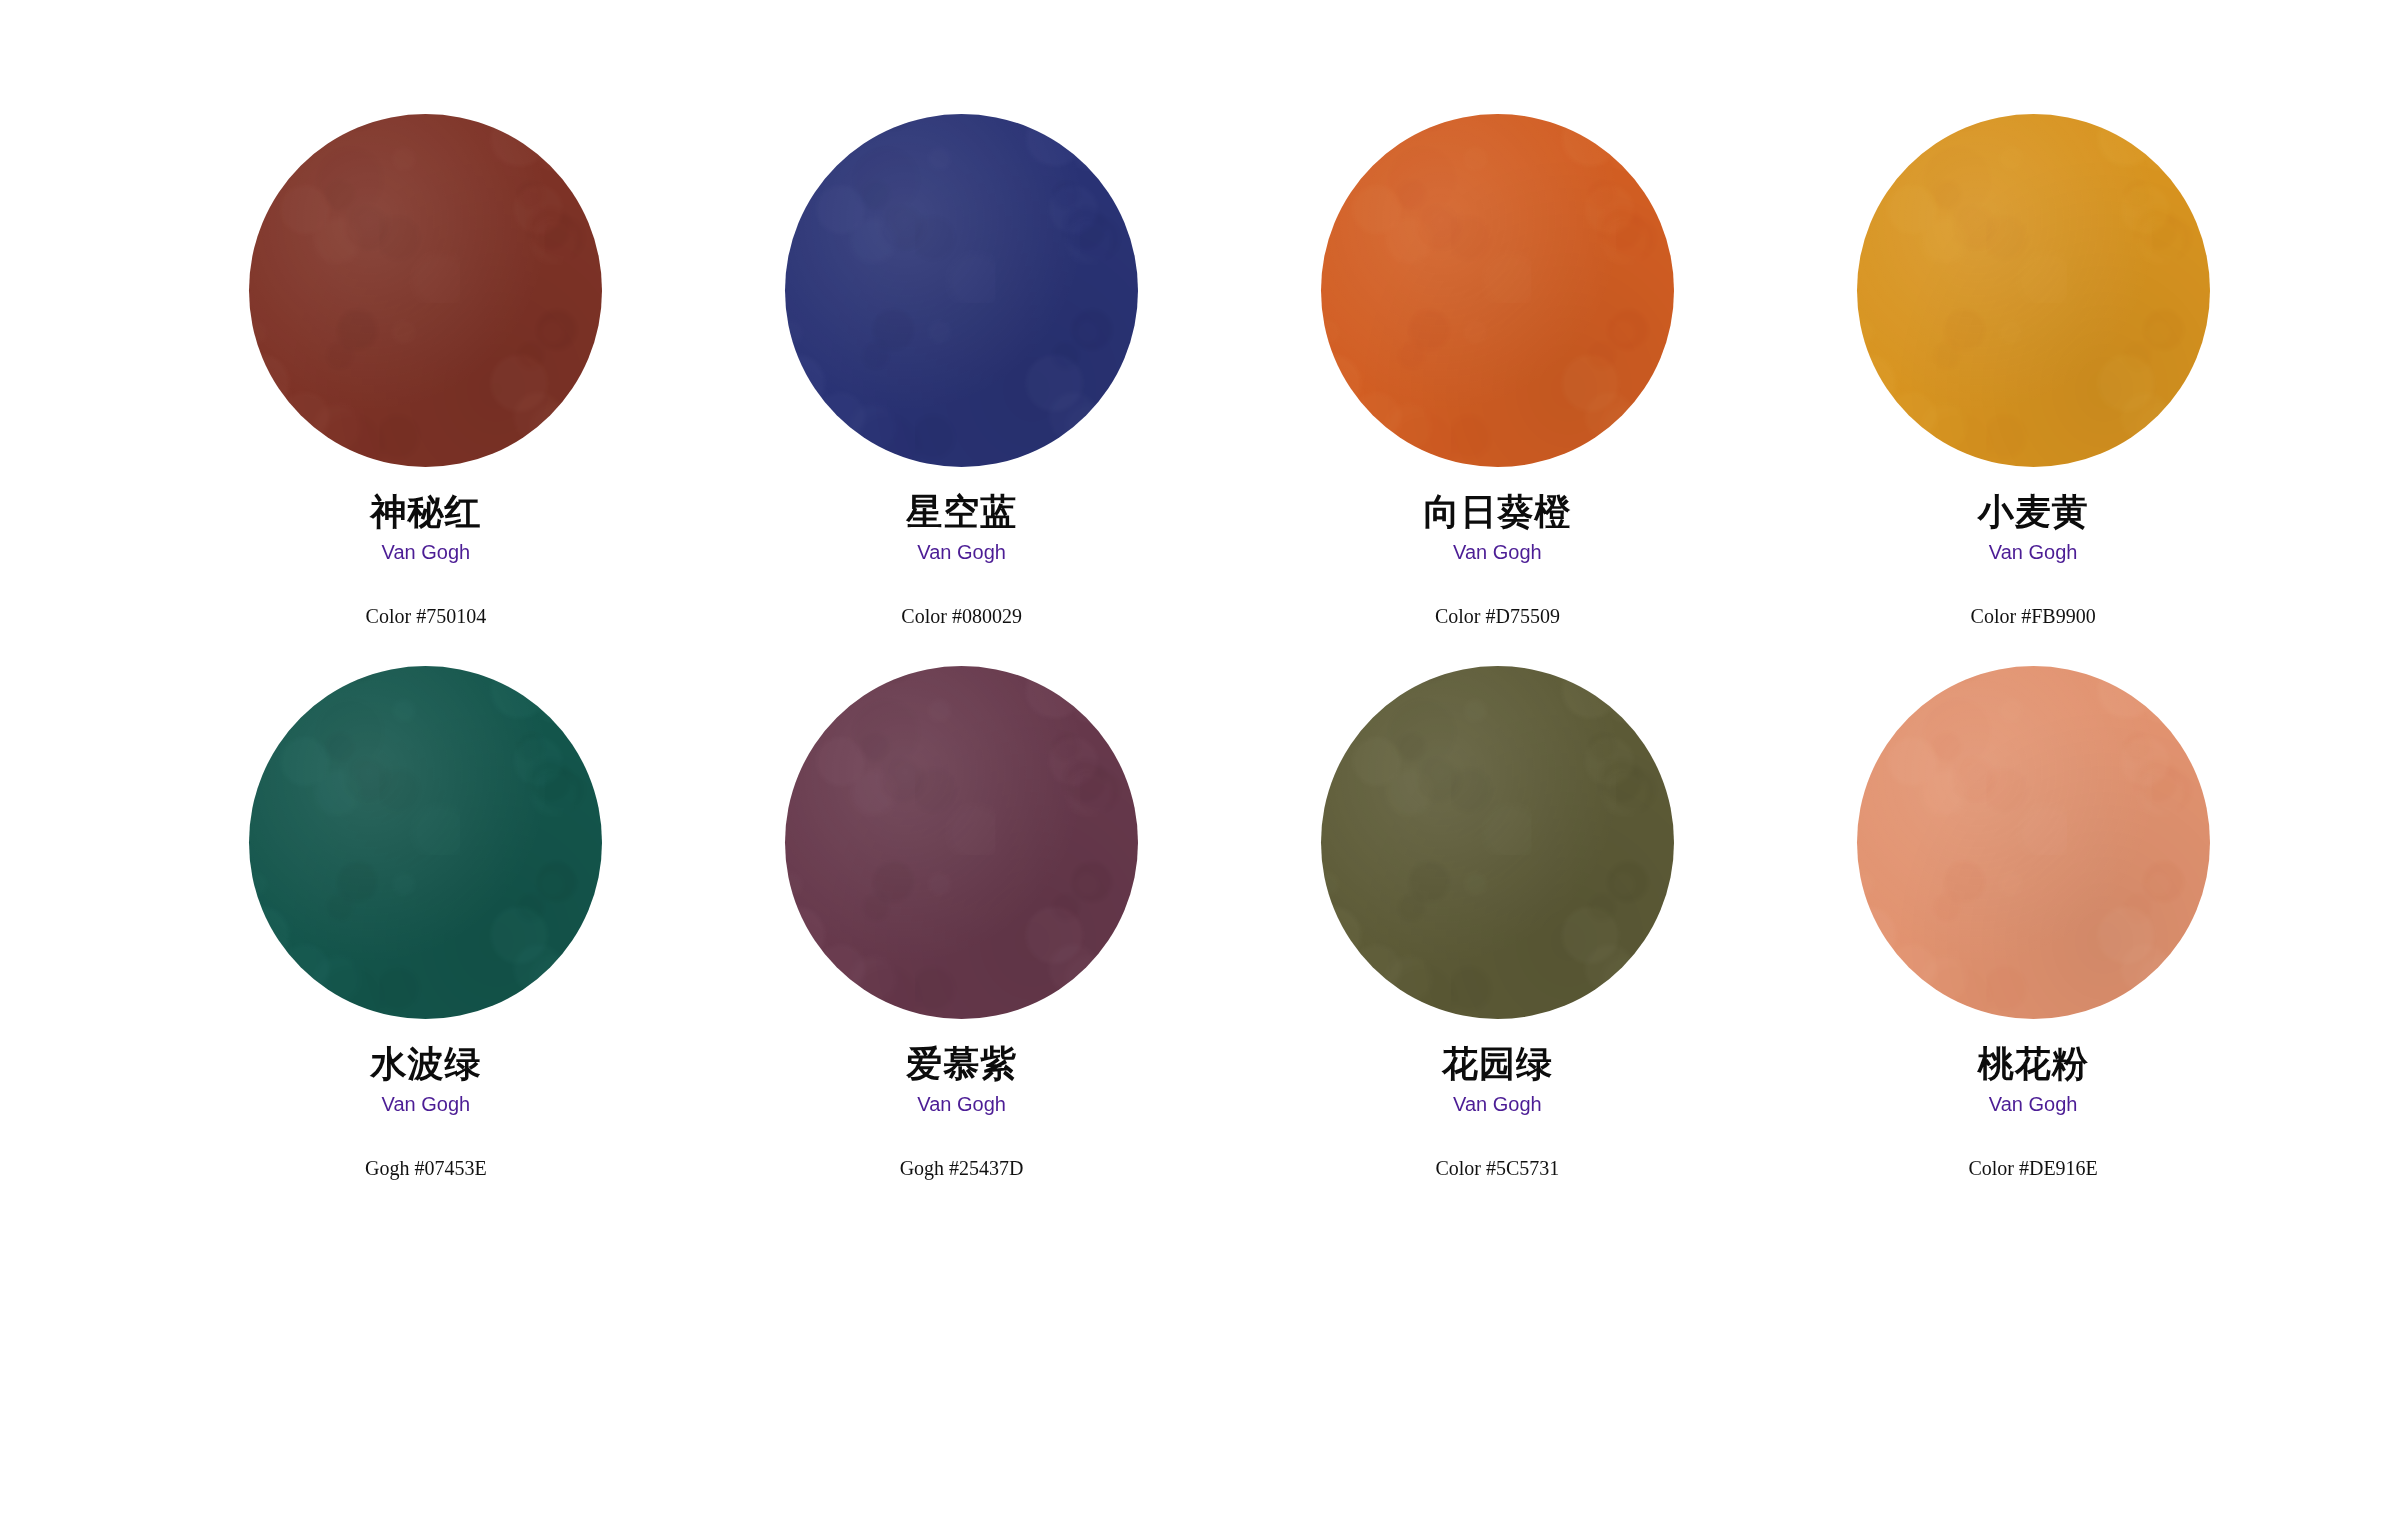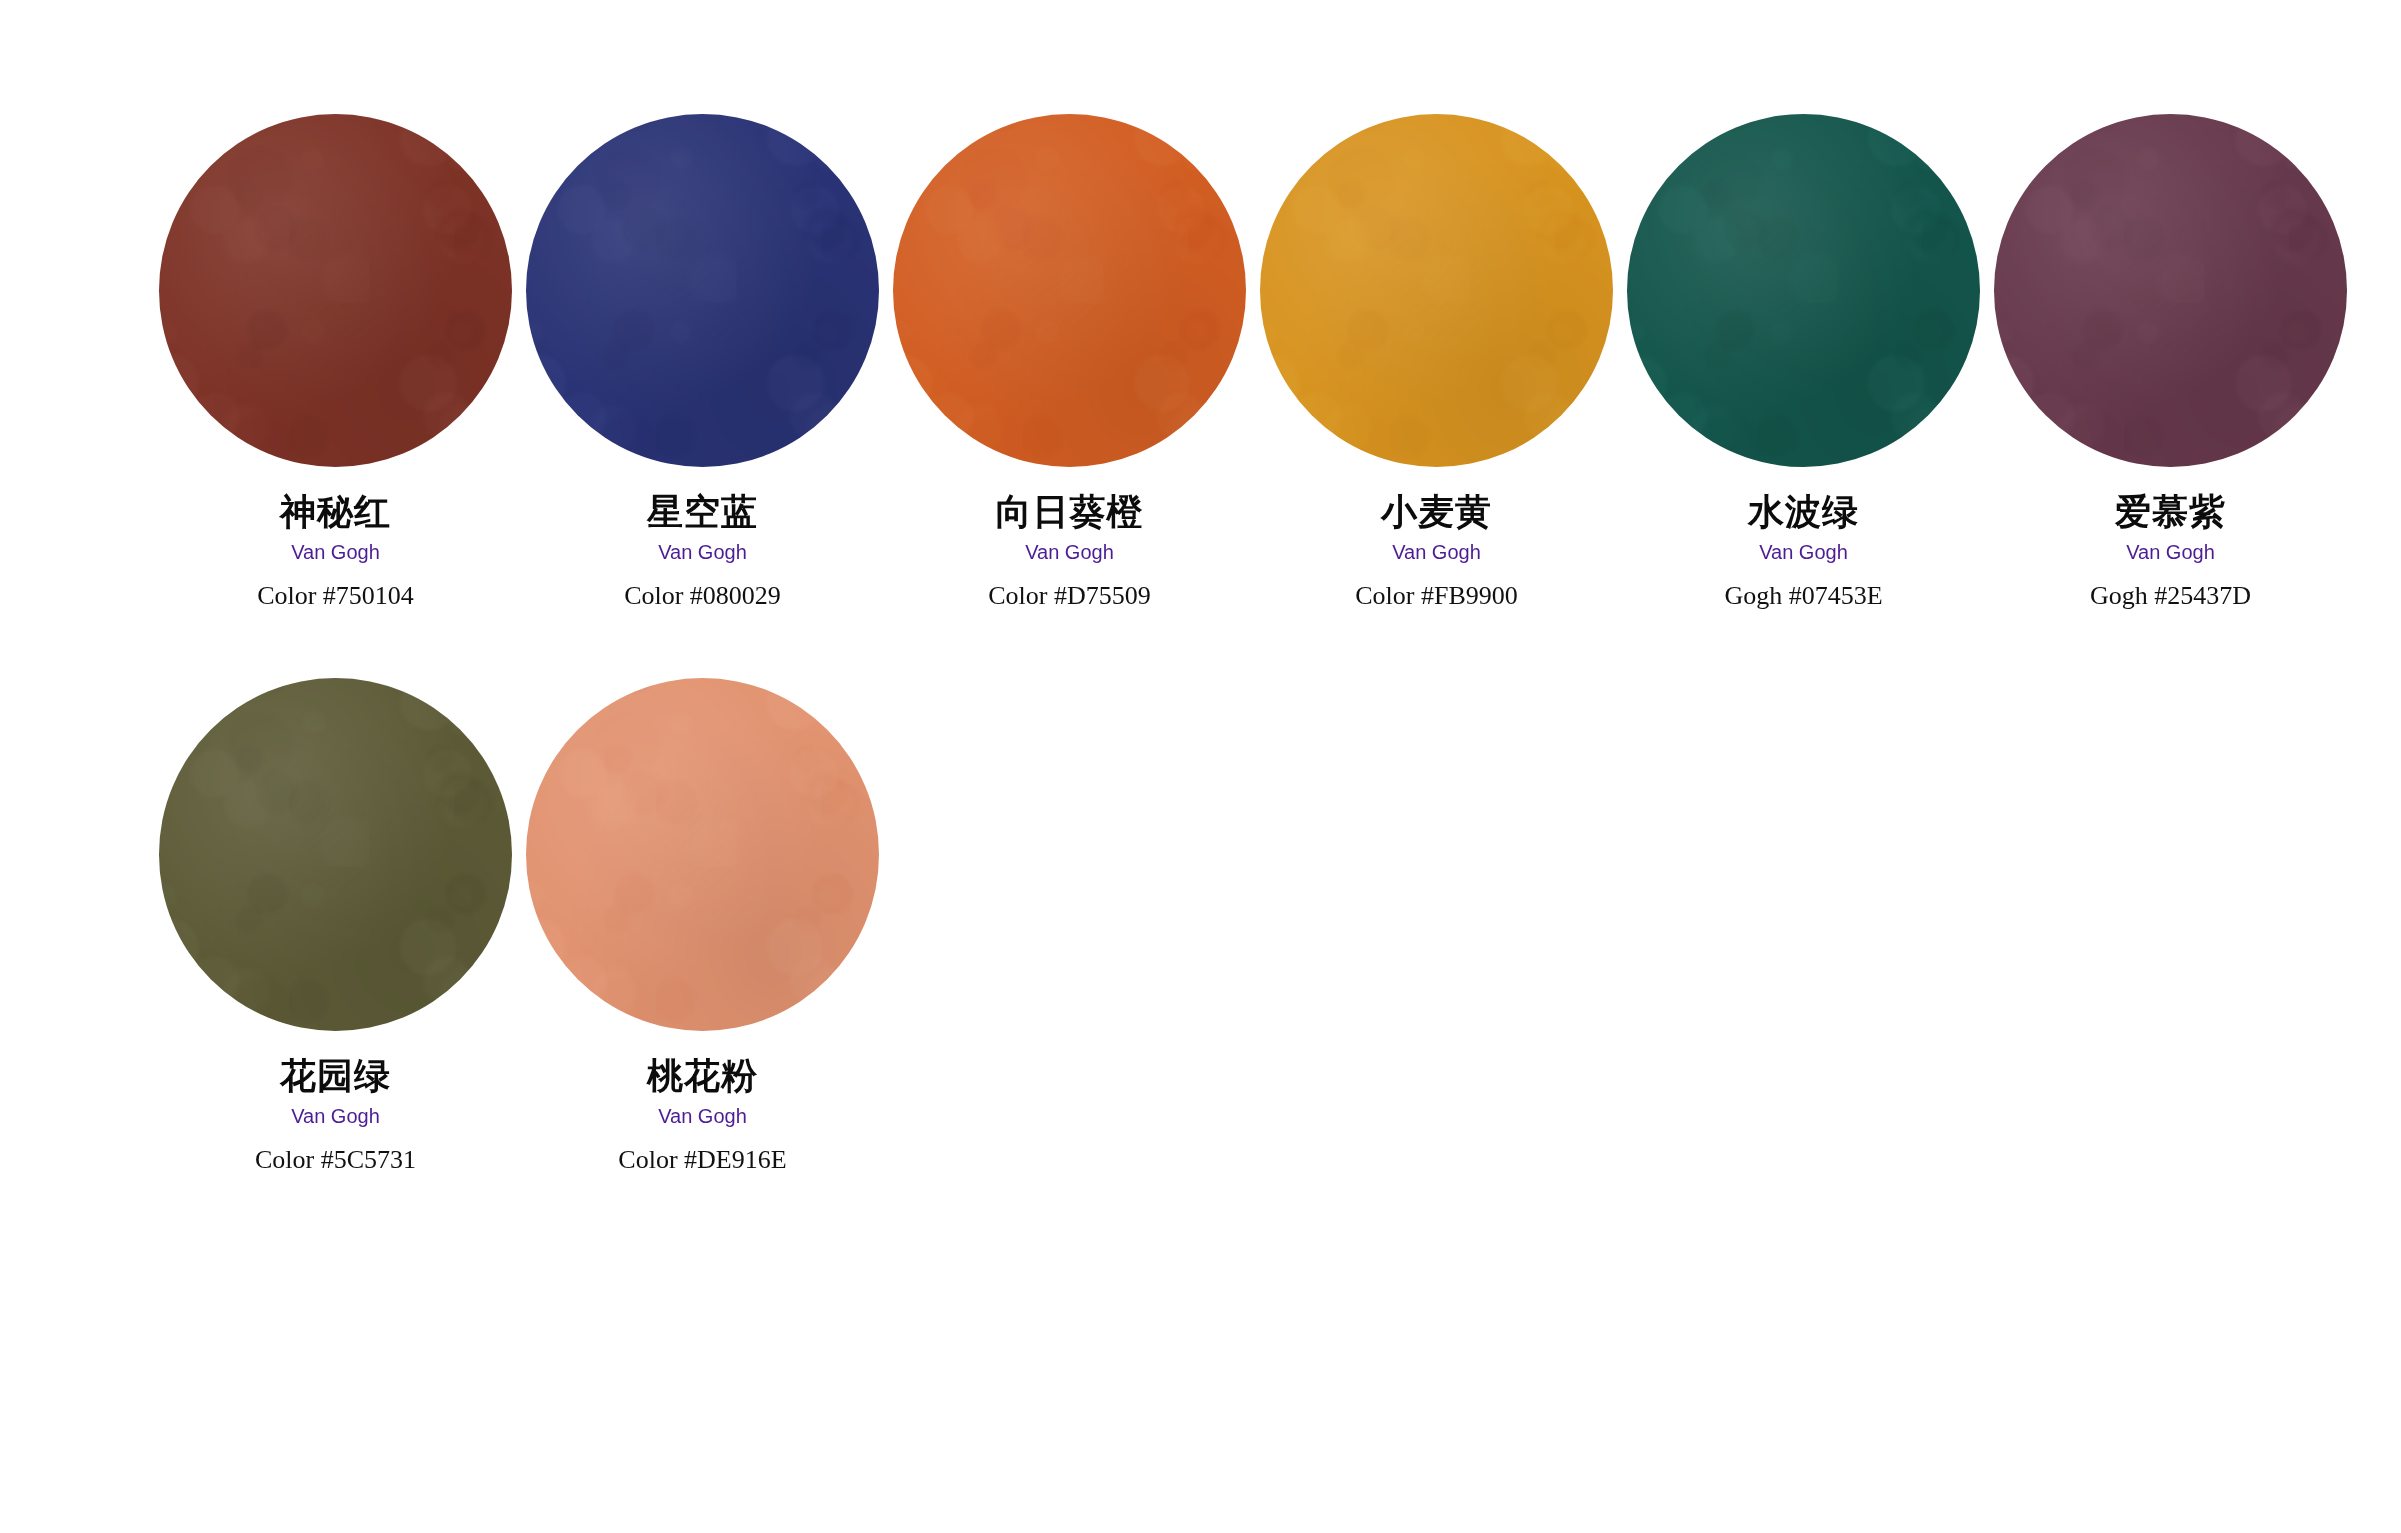--- a/index.html
+++ b/index.html
@@ -20,26 +20,25 @@
     position: relative;
     width: 2459px;
     height: 1533px;
     background: #ffffff;
     box-sizing: border-box;
     padding: 113px 158px 0 158px;
   }
 
   .swatch-grid {
     display: grid;
-    grid-template-columns: repeat(6, 1fr);
+    grid-template-columns: repeat(4, 1fr);
     grid-template-rows: repeat(2, 552px);
     column-gap: 0px;
     row-gap: 0px;
     width: 100%;
-    gap: 12px;
   }
 
   .swatch-cell {
     display: flex;
     flex-direction: column;
     align-items: center;
     position: relative;
   }
 
   
@@ -115,24 +114,24 @@
     font-size: 20px;
     line-height: 1.1;
     color: #4c1d95;
     margin-top: 10.6px;
     white-space: nowrap;
   }
 
   .swatch-hexline {
     font-family: "Liberation Serif", "DejaVu Serif", serif;
     font-weight: normal;
-    font-size: 26px;
+    font-size: 20px;
     line-height: 1.1;
     color: #111111;
-    margin-top: 19px;
+    margin-top: 42px;
     white-space: nowrap;
   }
 </style>
 </head>
 <body style="background: rgb(255, 255, 255);">
 
 <div class="palette-sheet" style="background: rgb(255, 255, 255);">
   <div class="swatch-grid">
       <div class="swatch-cell">
     <div class="disc-wrap">

